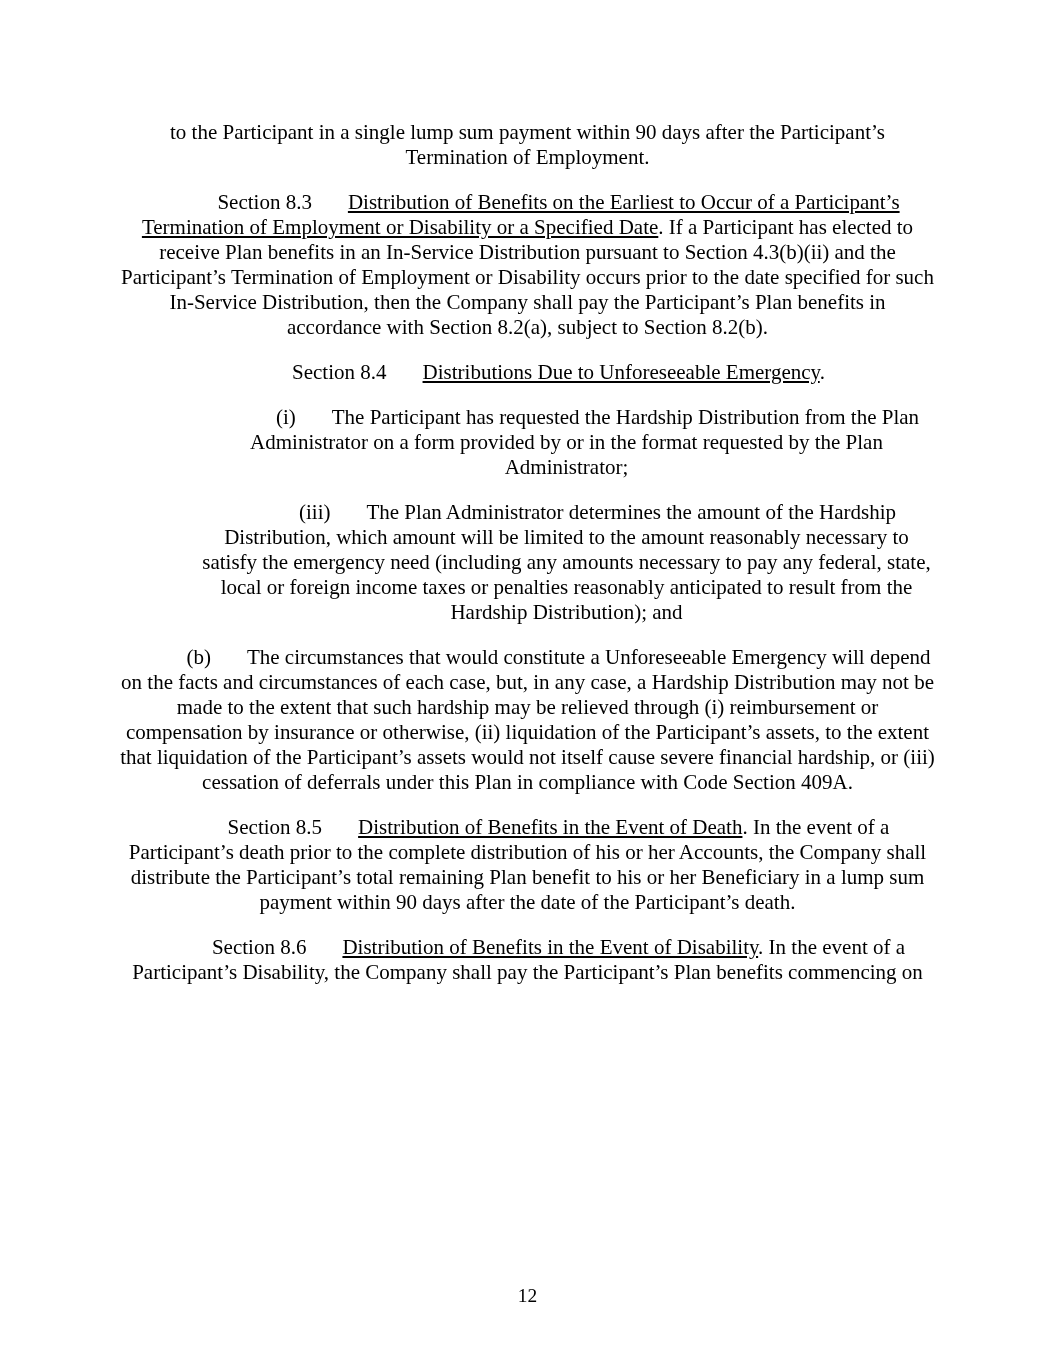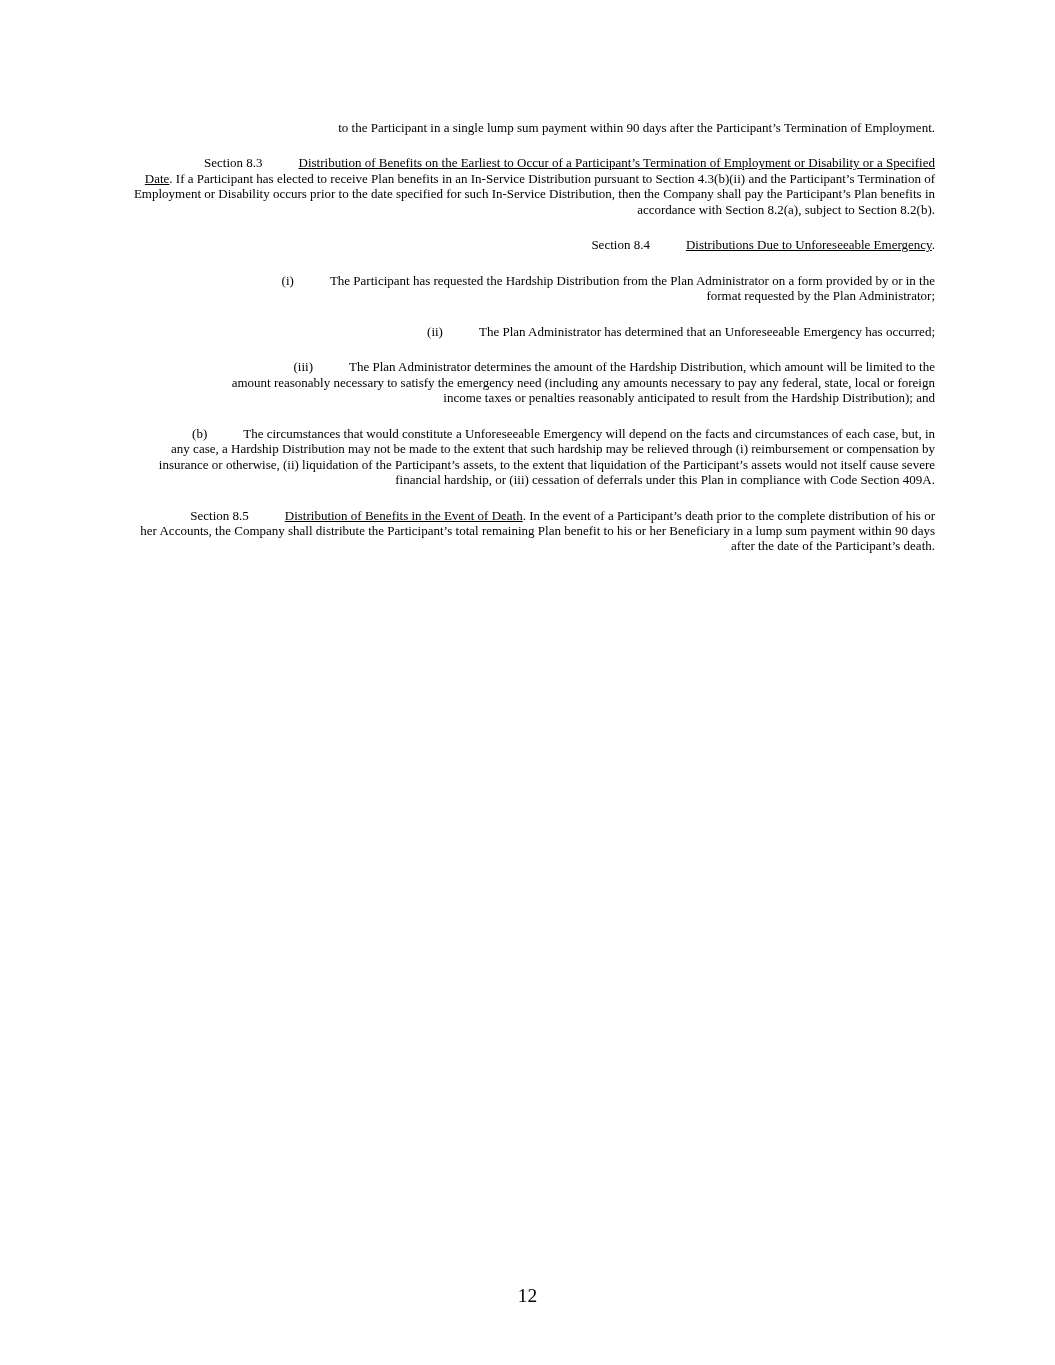--- a/index.html
+++ b/index.html
@@ -16,23 +16,23 @@
     overflow: hidden;
   }
   .page {
     position: relative;
     width: 1055px;
     height: 1365px;
     box-sizing: border-box;
     padding: 120px 120px 0 120px;
   }
   .body-text {
-    font-size: 13px;
+    font-size: 21px;
     line-height: 1.19;
-    text-align: right;
+    text-align: center;
   }
   p {
     margin: 0 0 20px 0;
   }
   .indent-1 {
     text-indent: 62px;
   }
   .indent-2 {
     margin-left: 78px;
     text-indent: 62px;
@@ -61,26 +61,26 @@
 
     <p>to the Participant in a single lump sum payment within 90 days after the Participant’s Termination of Employment.</p>
 
     <p class="indent-1"><span>Section 8.3</span><span class="sec-gap"></span><span class="u">Distribution of Benefits on the Earliest to Occur of a Participant’s Termination of Employment or Disability or a Specified Date</span><span>.  If a Participant has elected to receive Plan benefits in an In-Service Distribution pursuant to Section 4.3(b)(ii) and the Participant’s Termination of Employment or Disability occurs prior to the date specified for such In-Service Distribution, then the Company shall pay the Participant’s Plan benefits in accordance with Section 8.2(a), subject to Section 8.2(b).</span></p>
 
     <p class="indent-1"><span>Section 8.4</span><span class="sec-gap"></span><span class="u">Distributions Due to Unforeseeable Emergency</span><span>.</span></p>
 
 
     <p class="indent-2"><span>(i)</span><span class="sec-gap"></span><span>The Participant has requested the Hardship Distribution from the Plan Administrator on a form provided by or in the format requested by the Plan Administrator;</span></p>
 
-    <p class="indent-2"><span>(ii)</span><span class="sec-gap"></span><span>The Plan Administrator has determined that an Unforeseeable Emergency has occurred;</span></p>
 
     <p class="indent-2"><span>(iii)</span><span class="sec-gap"></span><span>The Plan Administrator determines the amount of the Hardship Distribution, which amount will be limited to the amount reasonably necessary to satisfy the emergency need (including any amounts necessary to pay any federal, state, local or foreign income taxes or penalties reasonably anticipated to result from the Hardship Distribution); and</span></p>
 
 
     <p class="indent-1"><span>(b)</span><span class="sec-gap"></span><span>The circumstances that would constitute a Unforeseeable Emergency will depend on the facts and circumstances of each case, but, in any case, a Hardship Distribution may not be made to the extent that such hardship may be relieved through (i) reimbursement or compensation by insurance or otherwise, (ii) liquidation of the Participant’s assets, to the extent that liquidation of the Participant’s assets would not itself cause severe financial hardship, or (iii) cessation of deferrals under this Plan in compliance with Code Section 409A.</span></p>
 
     <p class="indent-1"><span>Section 8.5</span><span class="sec-gap"></span><span class="u">Distribution of Benefits in the Event of Death</span><span>.  In the event of a Participant’s death prior to the complete distribution of his or her Accounts, the Company shall distribute the Participant’s total remaining Plan benefit to his or her Beneficiary in a lump sum payment within 90 days after the date of the Participant’s death.</span></p>
 
+    <p class="indent-1"><span>Section 8.6</span><span class="sec-gap"></span><span class="u">Distribution of Benefits in the Event of Disability</span><span>.  In the event of a Participant’s Disability, the Company shall pay the Participant’s Plan benefits commencing on</span></p>
 
   </div>
 
   <div class="footer">12</div>
 </div>
 
 </body></html>

